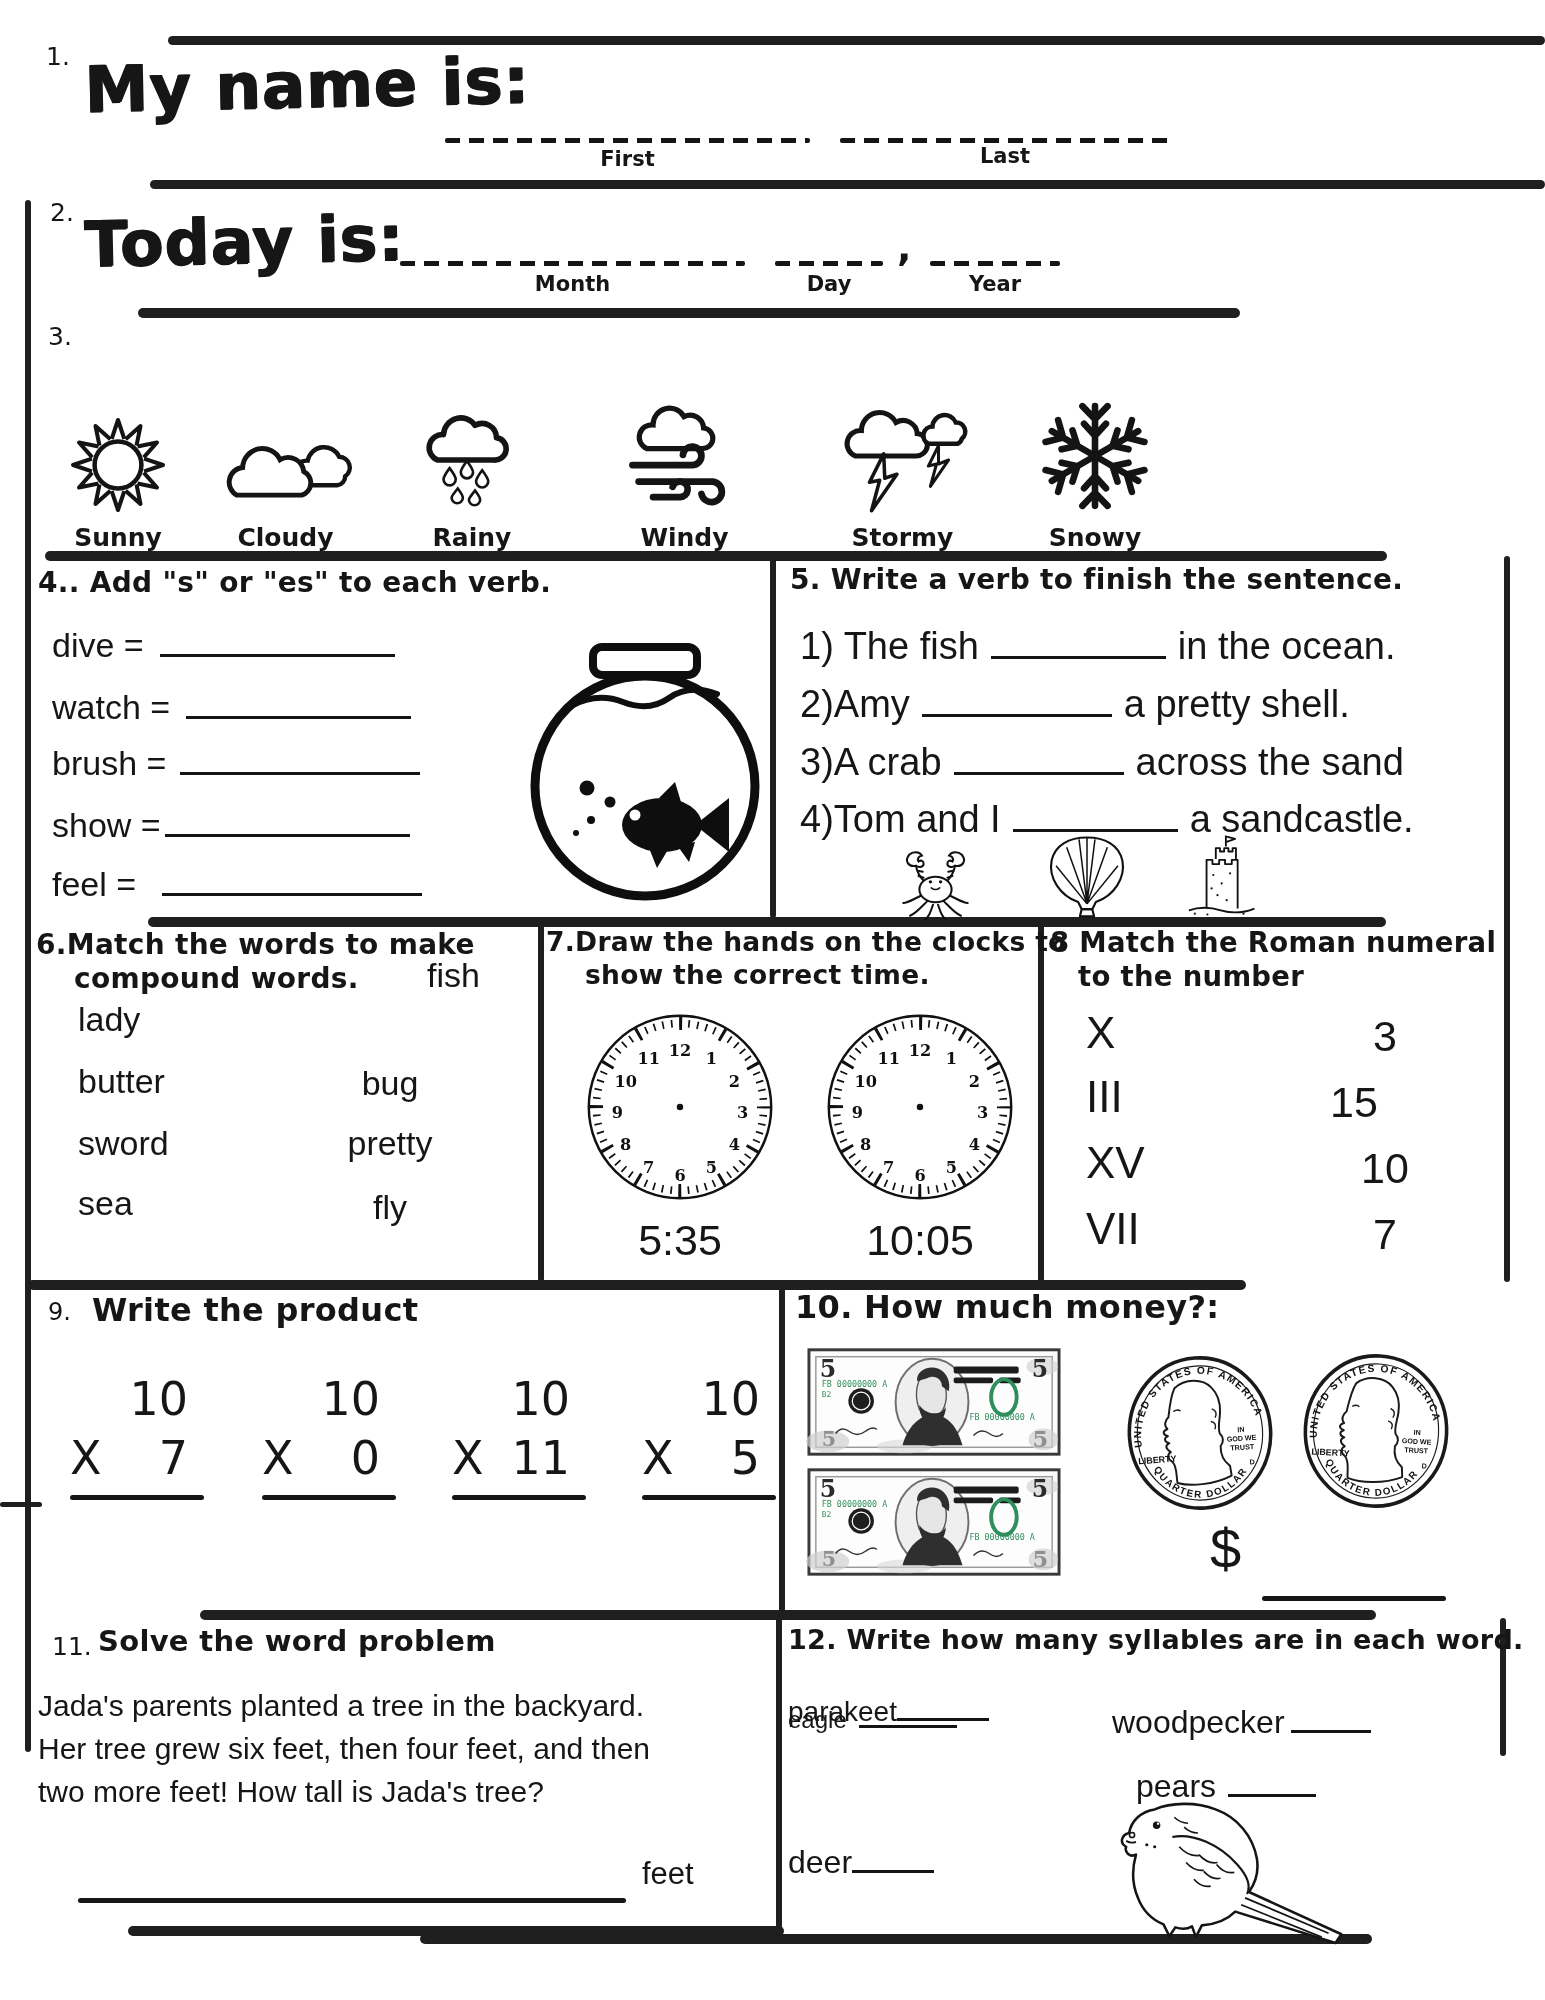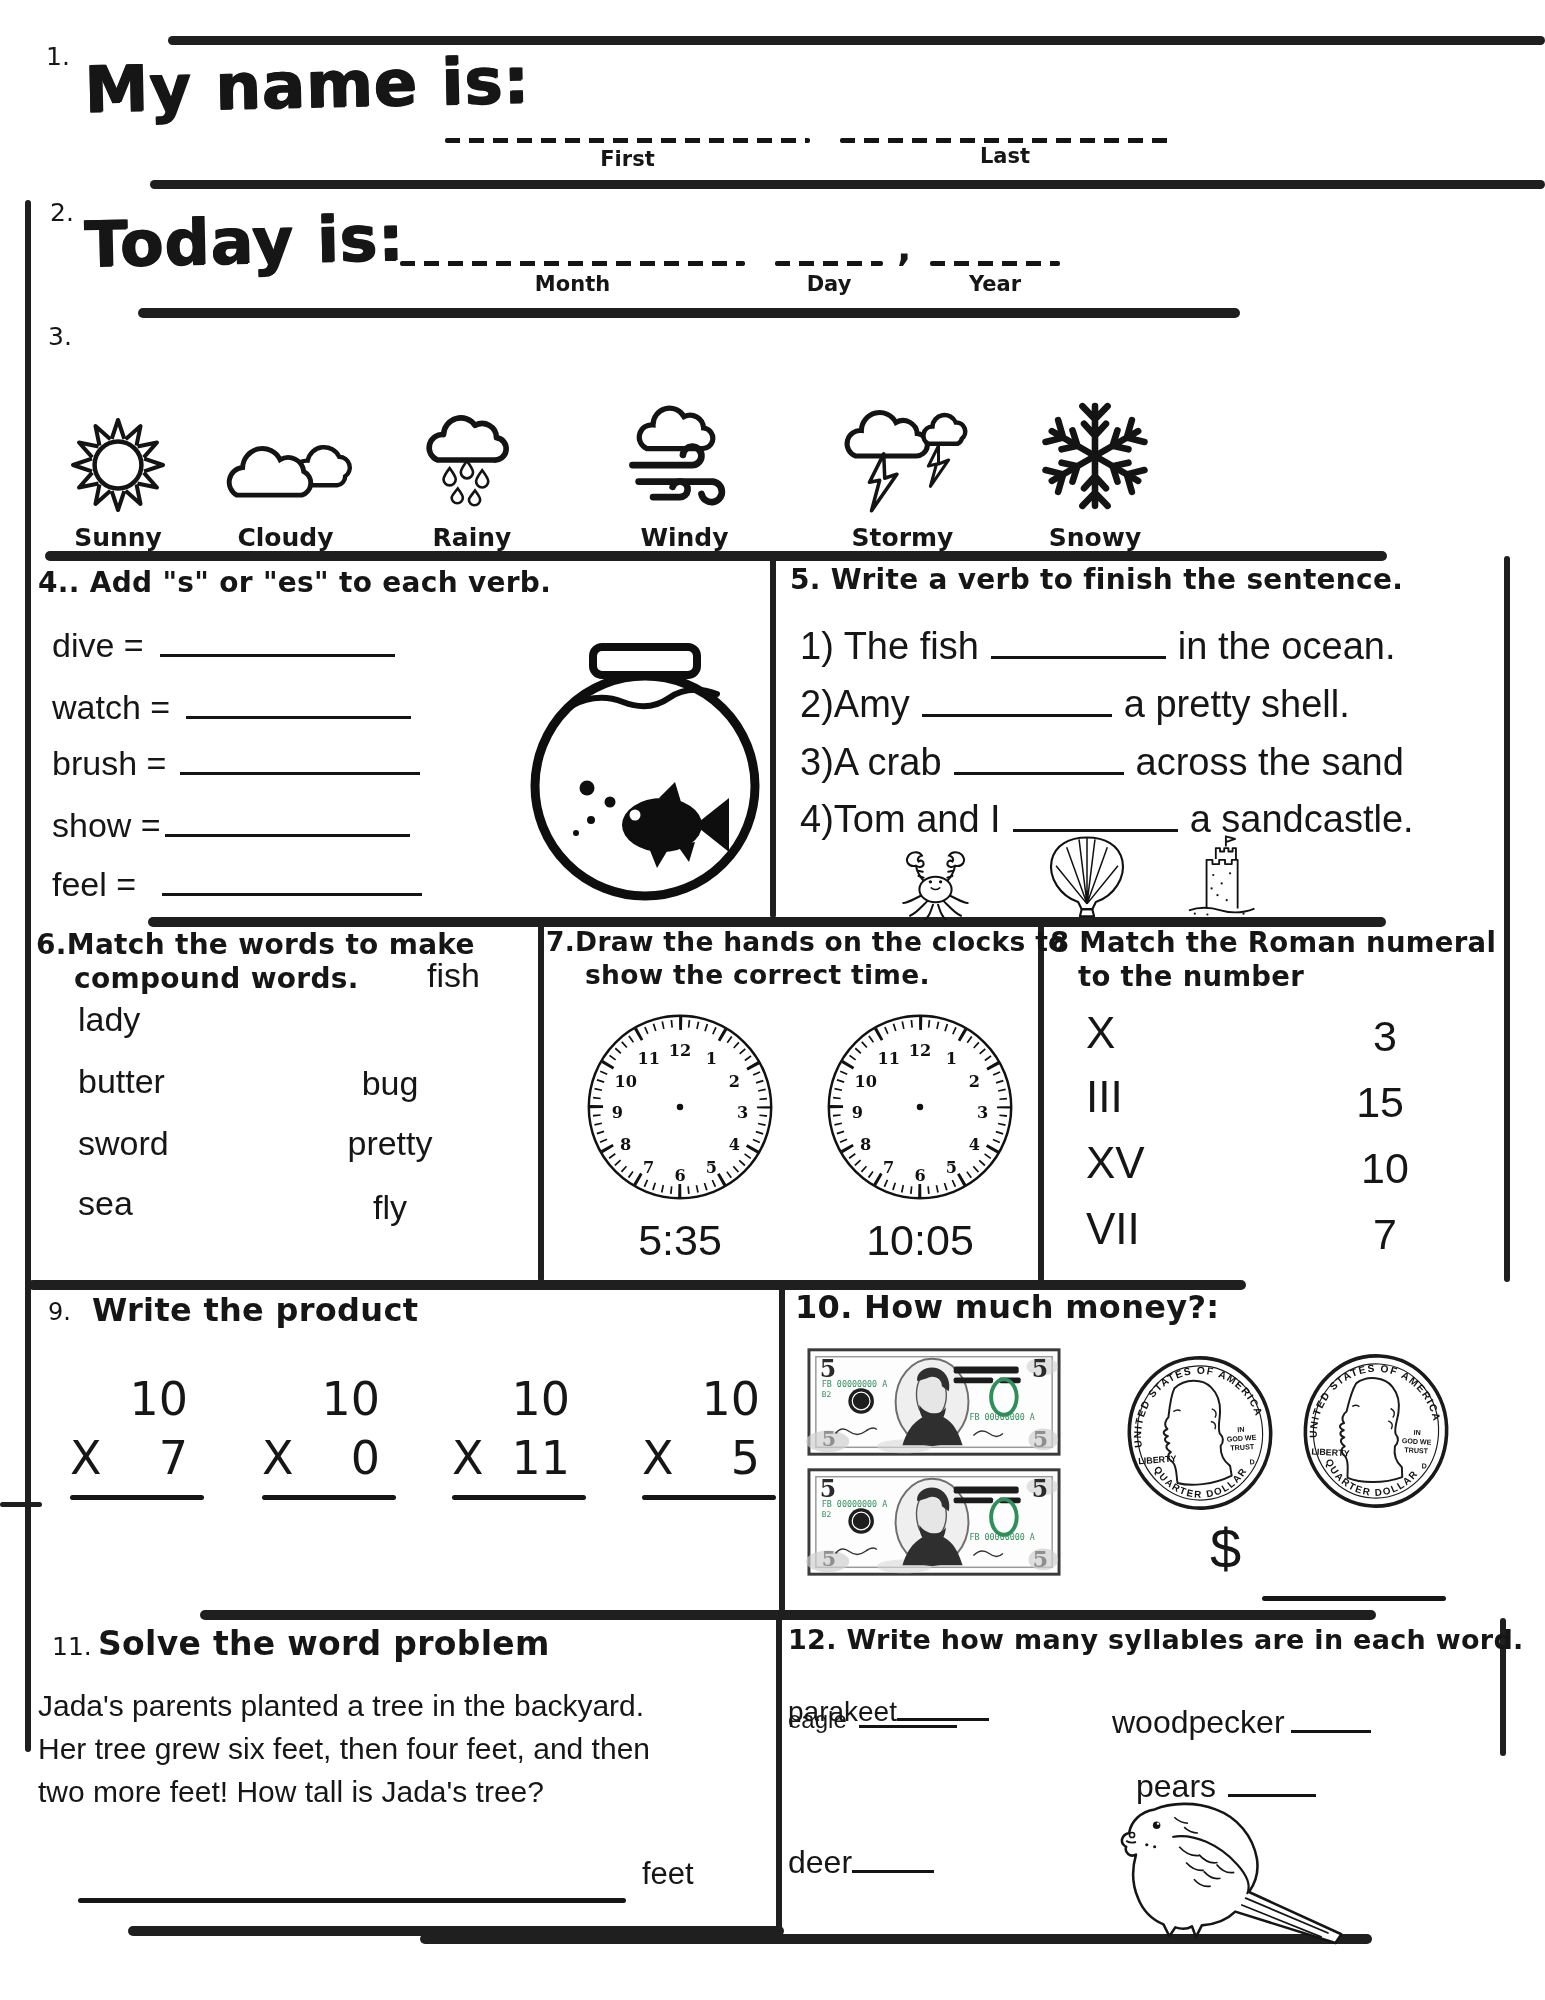--- a/index.html
+++ b/index.html
@@ -305,21 +305,21 @@
   <div class="clock-time" style="left:585px;top:1216px">5:35</div>
   <div class="clock-time" style="left:825px;top:1216px">10:05</div>
 
   <div class="sec-title hand" style="left:1050px;top:926px;font-size:27.5px"><span>8</span> <span>Match the Roman numeral</span></div>
   <div class="sec-title hand" style="left:1078px;top:960px;font-size:27.5px">to the number</div>
   <div class="numcol" style="left:1086px;top:1008px;font-size:44px">X</div>
   <div class="numcol" style="left:1086px;top:1072px;font-size:44px">III</div>
   <div class="numcol" style="left:1086px;top:1138px;font-size:44px">XV</div>
   <div class="numcol" style="left:1086px;top:1204px;font-size:44px">VII</div>
   <div class="numcol" style="left:1330px;top:1012px;width:110px;text-align:center">3</div>
-  <div class="numcol" style="left:1294px;top:1078px;width:110px;text-align:right">15</div>
+  <div class="numcol" style="left:1330px;top:1078px;width:110px;text-align:left">15</div>
   <div class="numcol" style="left:1330px;top:1144px;width:110px;text-align:center">10</div>
   <div class="numcol" style="left:1330px;top:1210px;width:110px;text-align:center">7</div>
 
   <div class="qnum" style="left:48px;top:1298px;font-size:24px">9.</div>
   <div class="sec-title hand" style="left:92px;top:1291px;font-size:32px">Write the product</div>
 
   <div class="mulcol" style="left:70px">
     <div class="mul-top">10</div>
     <div class="mul-bot">
         <span>X</span>
@@ -467,21 +467,21 @@
         <path d="M 60 36 C 72 26 92 27 101 38 C 108 46 110 56 109 66 C 108 76 105 83 107 90 C 111 94 111 100 107 104 C 106 114 110 122 116 127 L 117 138 C 96 147 70 147 56 142 C 55 132 57 124 52 118 C 46 114 47 109 51 107 C 45 103 45 99 50 97 C 44 95 44 91 49 89 C 43 87 43 83 49 81 C 45 77 47 71 51 68 C 53 57 55 45 60 36 Z"></path>
         <path d="M 100 62 q 7 3 3 10 M 98 76 q 7 2 4 9 M 57 62 q 5 -3 8 0" stroke-width="1.6"></path>
       </g>
     </svg>
   </div>
 
   <div class="abs" style="left:1210px;top:1516px;font-size:56px">$</div>
   <div class="abs" style="left:1262px;top:1596px;width:184px;height:5px;background:#161616;border-radius:3px"></div>
 
   <div class="qnum" style="left:52px;top:1632px">11.</div>
-  <div class="sec-title hand" style="left:98px;top:1624px;font-size:33px">Solve the word problem</div>
+  <div class="sec-title hand" style="left:98px;top:1624px;font-size:29px">Solve the word problem</div>
   <div class="abs" style="left:38px;top:1684px;width:716px;font-size:30px;line-height:1.44">
     <div>Jada's parents planted a tree in the backyard.</div>
     <div>Her tree grew six feet, then four feet, and then</div>
     <div>two more feet! How tall is Jada's tree?</div>
   </div>
   <div class="abs" style="left:78px;top:1898px;width:548px;height:5px;background:#161616;border-radius:3px"></div>
   <div class="abs" style="left:642px;top:1856px;font-size:31px">feet</div>
 
   <div class="sec-title hand" style="left:788px;top:1624px;font-size:27px"><span>12.</span> <span>Write how many syllables are in each word.</span></div>
   <div class="abs" style="left:788px;top:1692px;font-size:28px"><span>parakeet</span><span class="blank" style="width:92px"></span></div>

